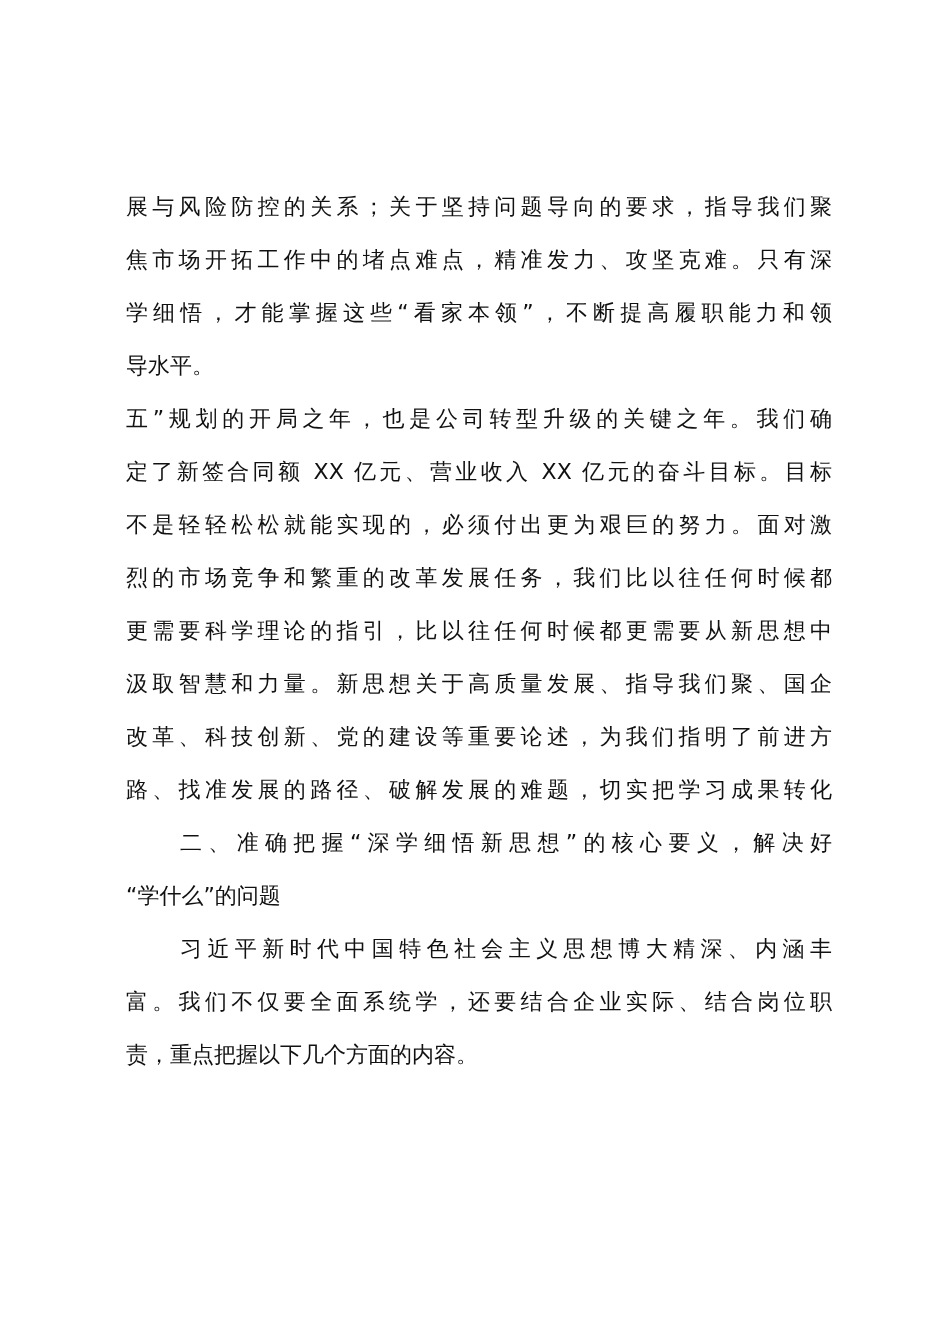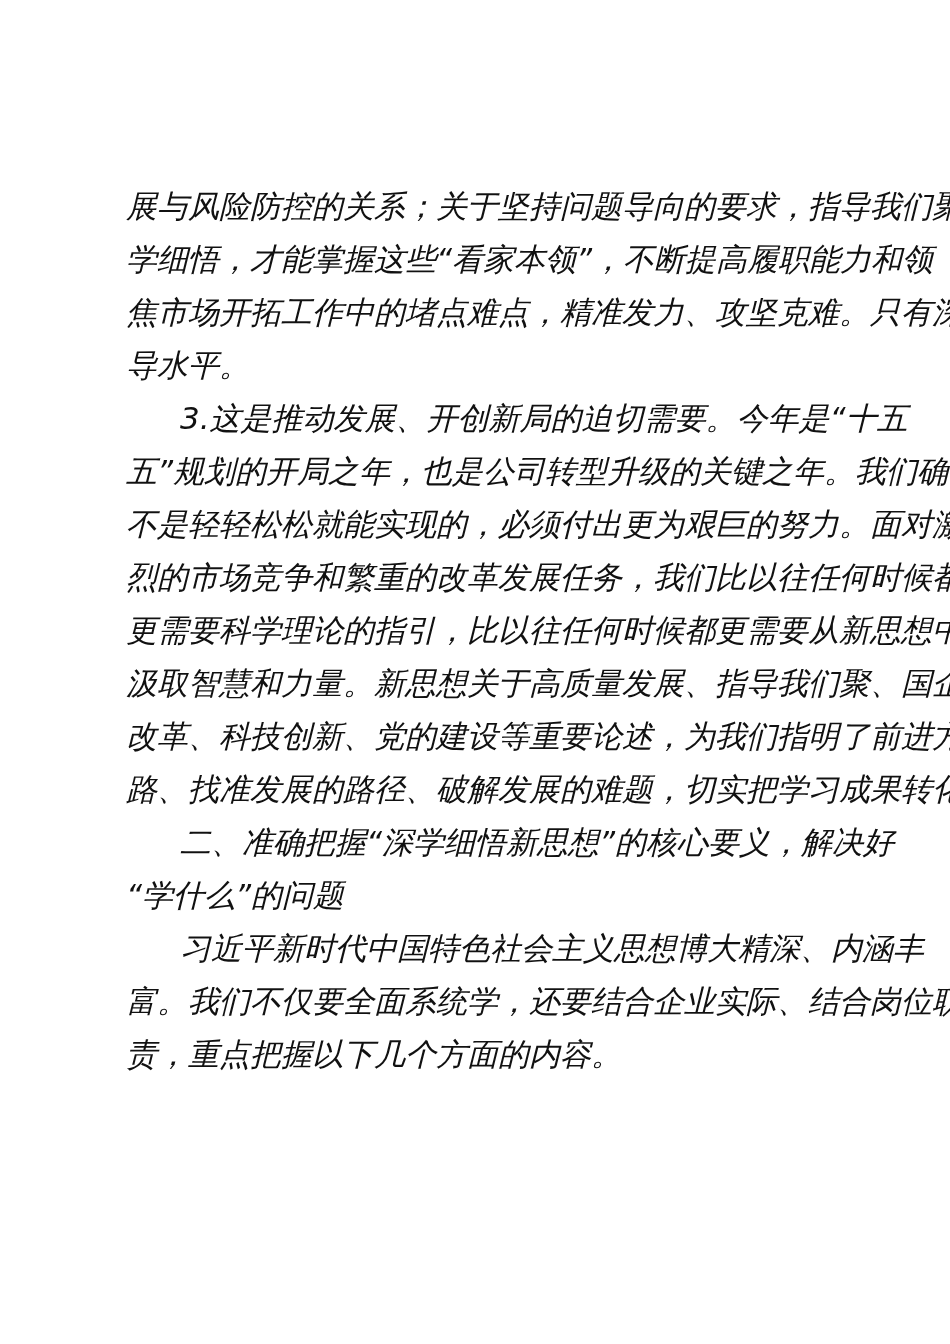--- a/index.html
+++ b/index.html
@@ -17,50 +17,49 @@
   }
   .page {
     position: absolute;
     left: 126px;
     top: 180px;
     width: 706px;
   }
   .line {
     height: 53px;
     line-height: 53px;
-    font-size: 31px;
+    font-size: 22px;
     white-space: nowrap;
     text-align: justify;
     text-align-last: justify;
     letter-spacing: 0px;
-    font-style: italic;
   }
   .line.last {
     text-align-last: left;
   }
   .line.indent {
     padding-left: 54px;
   }
   .para { margin: 0; }
 </style>
 </head>
 <body>
 
 <div class="page">
 
   <div class="para">
     <div class="line">展与风险防控的关系；关于坚持问题导向的要求，指导我们聚</div>
+    <div class="line">焦市场开拓工作中的堵点难点，精准发力、攻坚克难。只有深</div>
     <div class="line">学细悟，才能掌握这些“看家本领”，不断提高履职能力和领</div>
-    <div class="line">焦市场开拓工作中的堵点难点，精准发力、攻坚克难。只有深</div>
     <div class="line last">导水平。</div>
   </div>
 
   <div class="para">
-    <div class="line indent">3.这是推动发展、开创新局的迫切需要。今年是“十五</div>
     <div class="line">五”规划的开局之年，也是公司转型升级的关键之年。我们确</div>
+    <div class="line">定了新签合同额 XX 亿元、营业收入 XX 亿元的奋斗目标。目标</div>
     <div class="line">不是轻轻松松就能实现的，必须付出更为艰巨的努力。面对激</div>
     <div class="line">烈的市场竞争和繁重的改革发展任务，我们比以往任何时候都</div>
     <div class="line">更需要科学理论的指引，比以往任何时候都更需要从新思想中</div>
     <div class="line">汲取智慧和力量。新思想关于高质量发展、指导我们聚、国企</div>
     <div class="line">改革、科技创新、党的建设等重要论述，为我们指明了前进方</div>
     <div class="line">路、找准发展的路径、破解发展的难题，切实把学习成果转化</div>
   </div>
 
   <div class="para">
     <div class="line indent">二、准确把握“深学细悟新思想”的核心要义，解决好</div>

